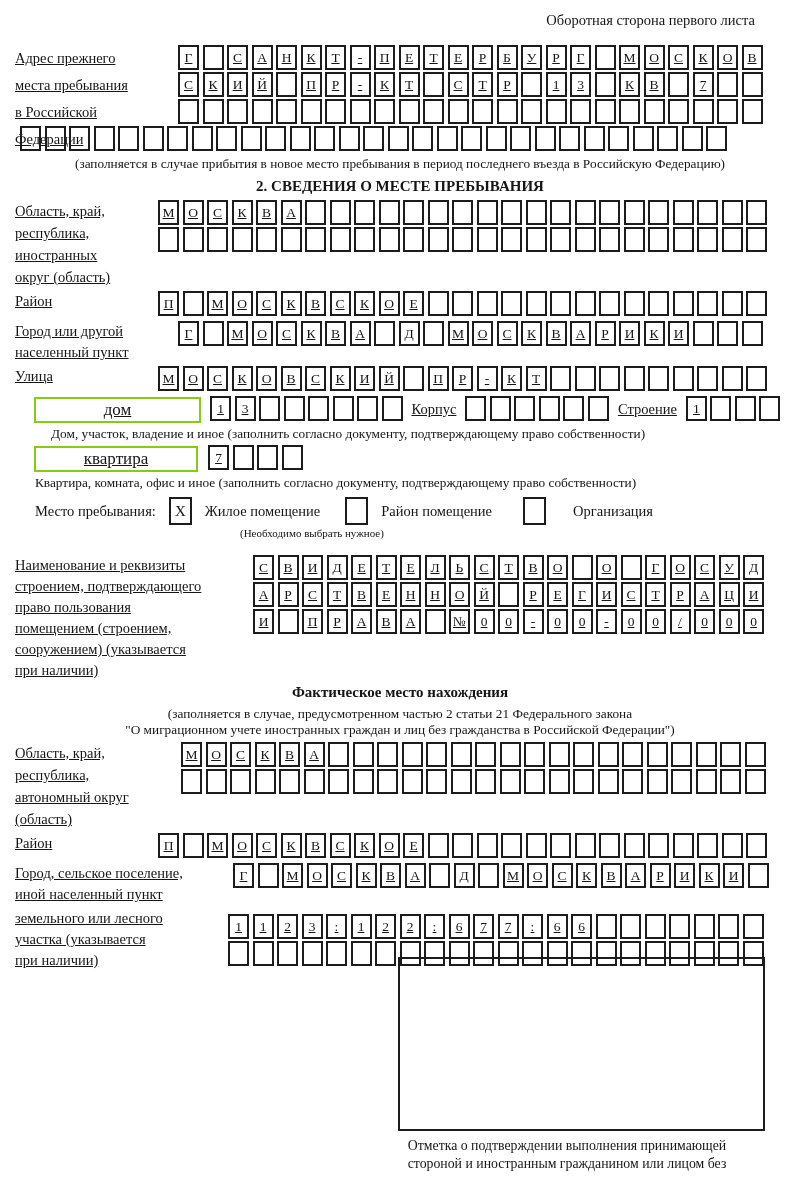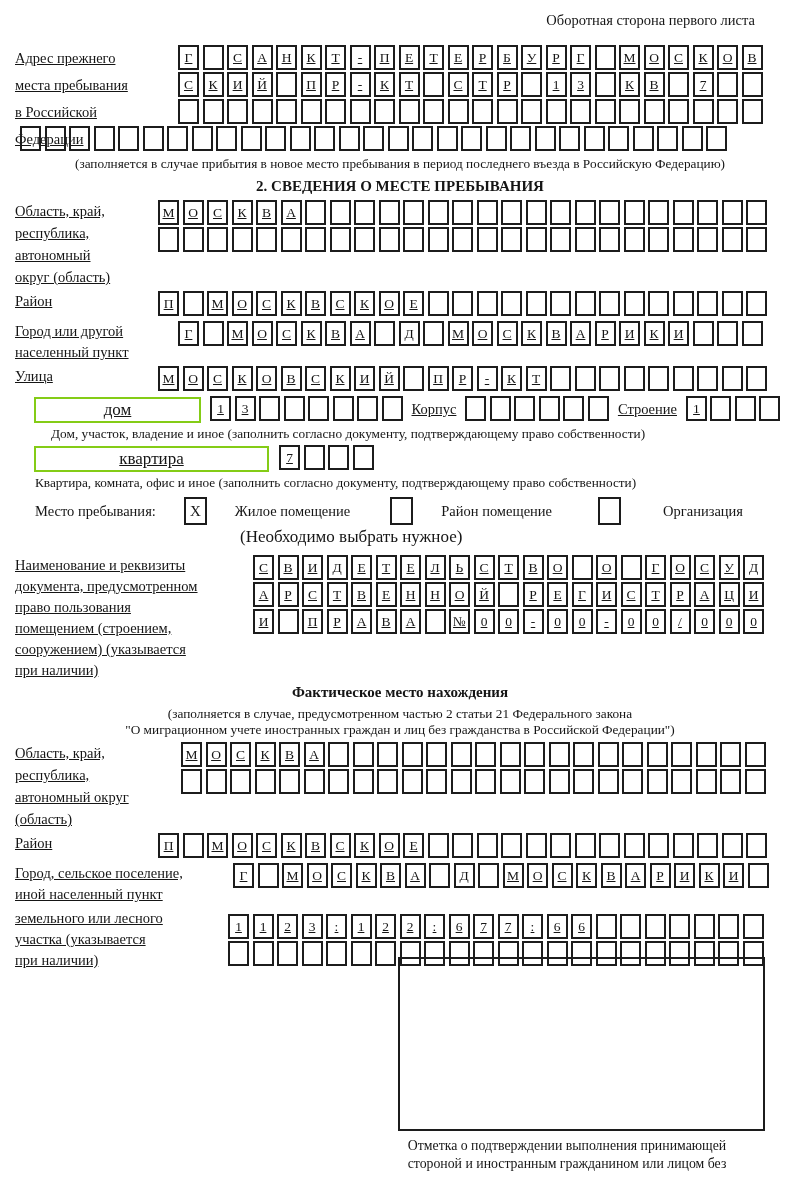--- a/index.html
+++ b/index.html
@@ -30,27 +30,27 @@
   }
   .caption { font-size:13.3px; line-height:16px; }
   .center { text-align:center; }
   .sect-title { text-align:center; font-weight:bold; font-size:15px; margin:6px 0 5px 0; }
   .chk {
     width:23px; height:28px; border:2px solid #1c1c1c; flex:0 0 auto;
     display:inline-flex; align-items:center; justify-content:center;
     font-size:15px;
   }
   .chklabel { font-size:14.5px; line-height:28px; }
-  .mesto-row { display:flex; align-items:center; gap:28px; margin:6px 0 2px 0; margin-left:20px; }
+  .mesto-row { display:flex; align-items:center; gap:13px; margin:6px 0 2px 0; margin-left:20px; }
   .stamp {
     width:367px; height:174px; border:2px solid #1c1c1c;
     margin-left:383px; margin-top:-17px;
   }
   .stamp-caption { width:460px; margin-left:322px; margin-top:6px; text-align:center; font-size:13.8px; line-height:17.5px; }
-  .note-small { font-size:17px; margin-left:225px; margin-bottom:8px; }
+  .note-small { font-size:11px; margin-left:225px; margin-bottom:16px; }
   .mt4 { margin-top:4px; }
 </style>
 </head>
 <body>
 
 <div class="page">
 
   <div class="hdr">Оборотная сторона первого листа</div>
 
   <div class="frow" style="margin-top:16px">
@@ -173,21 +173,21 @@
     </div>
   </div>
   <div class="caption center">(заполняется в случае прибытия в новое место пребывания в период последнего въезда в Российскую Федерацию)</div>
 
   <div class="sect-title">2. СВЕДЕНИЯ О МЕСТЕ ПРЕБЫВАНИЯ</div>
 
   <div class="frow">
     <div class="flabel" style="width:143px; line-height:22px">
         <div>Область, край,</div>
         <div>республика,</div>
-        <div>автономный</div>
+        <div>иностранных</div>
         <div>округ (область)</div>
       </div>
     <div class="boxcol">
       <div class="boxes">
           <span class="cbox">М</span>
           <span class="cbox">О</span>
           <span class="cbox">С</span>
           <span class="cbox">К</span>
           <span class="cbox">В</span>
           <span class="cbox">А</span>
@@ -361,21 +361,21 @@
     <div class="boxes">
         <span class="cbox">1</span>
         <span class="cbox"></span>
         <span class="cbox"></span>
         <span class="cbox"></span>
       </div>
   </div>
   <div class="caption" style="margin-left:36px; margin-bottom:3px">Дом, участок, владение и иное (заполнить согласно документу, подтверждающему право собственности)</div>
 
   <div class="frow" style="margin-left:19px; align-items:center; gap:10px">
-    <div class="widebox" style="width:235px">квартира</div>
+    <div class="widebox" style="width:164px">квартира</div>
     <div class="boxes">
         <span class="cbox">7</span>
         <span class="cbox"></span>
         <span class="cbox"></span>
         <span class="cbox"></span>
       </div>
   </div>
   <div class="caption" style="margin-left:20px">Квартира, комната, офис и иное (заполнить согласно документу, подтверждающему право собственности)</div>
 
   <div class="mesto-row">
@@ -385,21 +385,21 @@
     <span class="chk" style="margin-left:12px"></span>
     <span class="chklabel">Район помещение</span>
     <span class="chk" style="margin-left:18px"></span>
     <span class="chklabel" style="margin-left:14px">Организация</span>
   </div>
   <div class="note-small">(Необходимо выбрать нужное)</div>
 
   <div class="frow">
     <div class="flabel" style="width:238px">
         <div>Наименование и реквизиты</div>
-        <div>документа, предусмотренном</div>
+        <div>строением, подтверждающего</div>
         <div>право пользования</div>
         <div>помещением (строением,</div>
         <div>сооружением) (указывается</div>
         <div>при наличии)</div>
       </div>
     <div class="boxcol">
       <div class="boxes">
           <span class="cbox">С</span>
           <span class="cbox">В</span>
           <span class="cbox">И</span>

